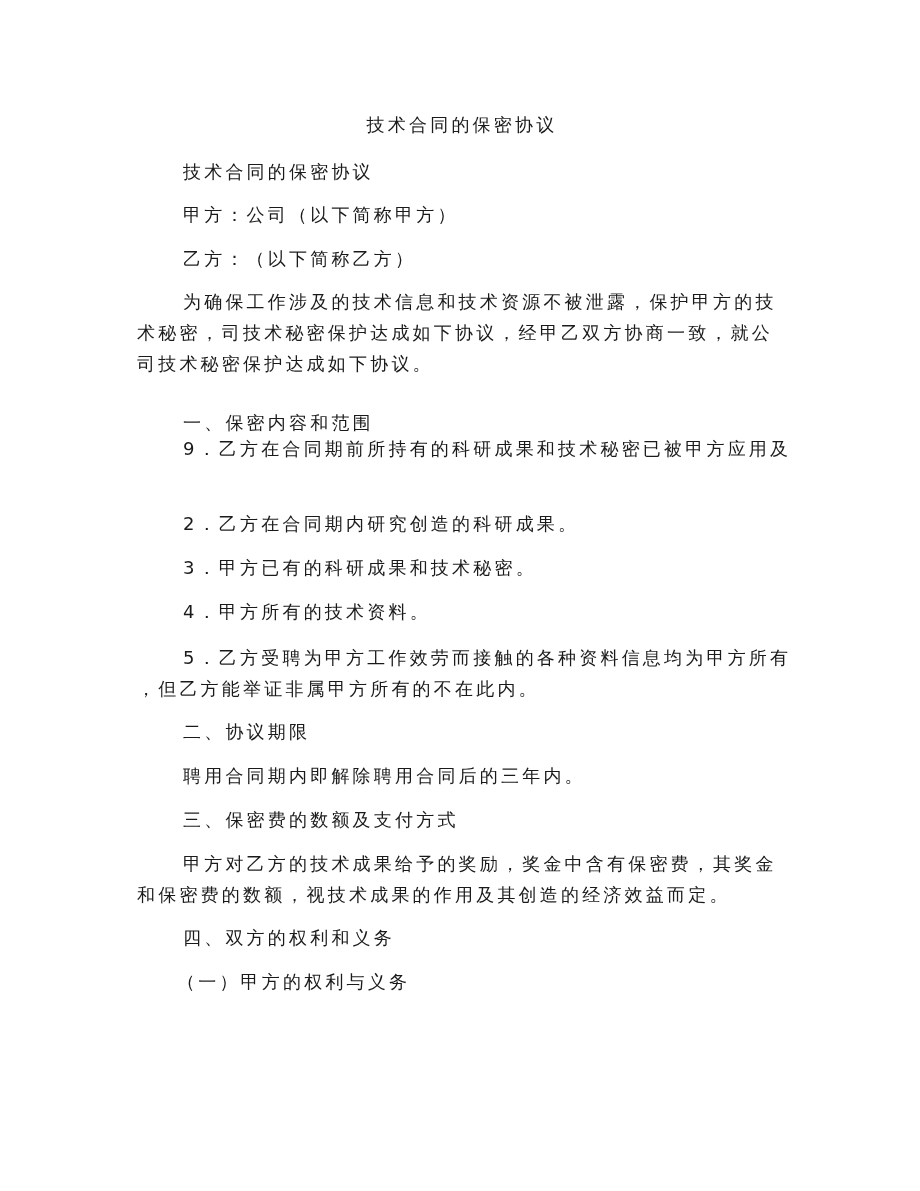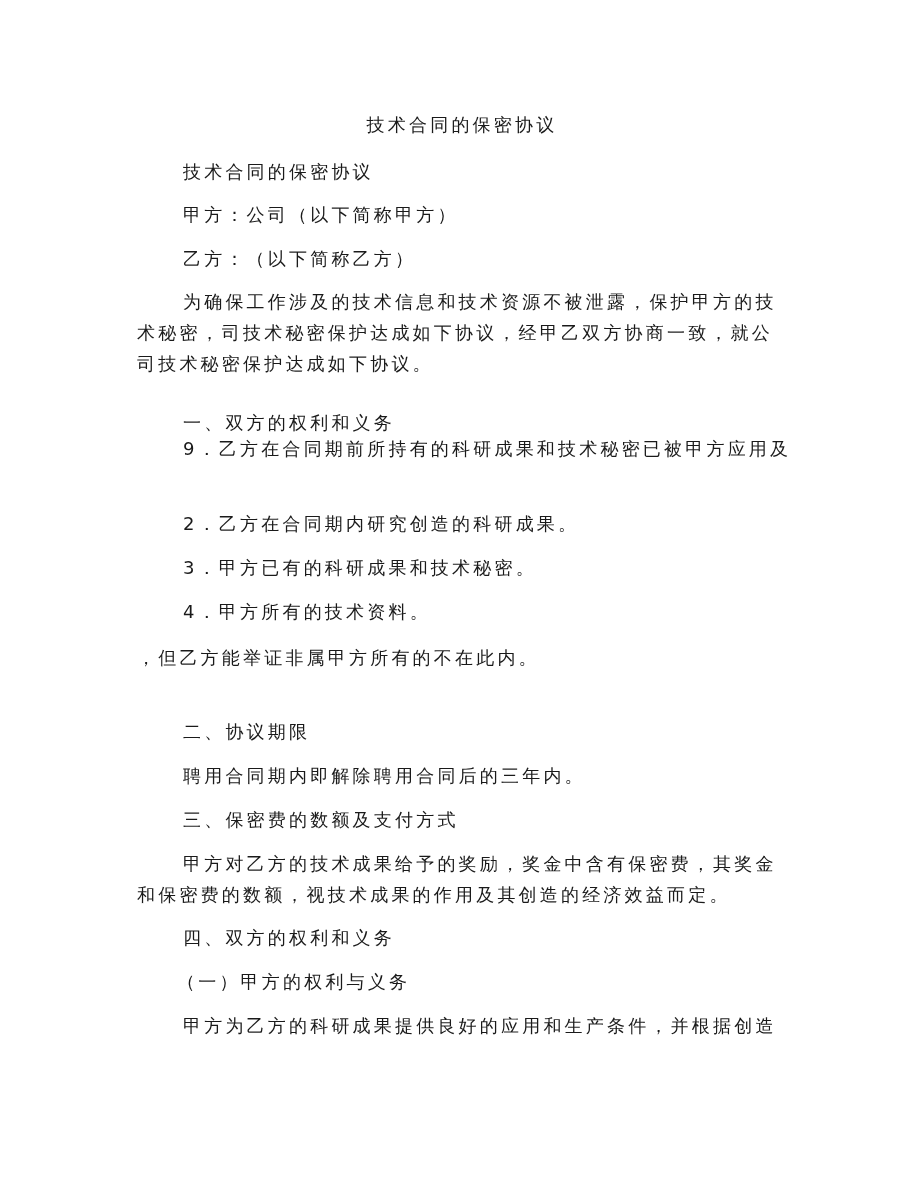--- a/index.html
+++ b/index.html
@@ -30,38 +30,39 @@
       <span class="line">乙方：（以下简称乙方）</span>
     </p>
 
   <p class="p" style="top:286px">
     <span class="line" style="padding-left:46px">为确保工作涉及的技术信息和技术资源不被泄露，保护甲方的技</span>
     <span class="line">术秘密，司技术秘密保护达成如下协议，经甲乙双方协商一致，就公</span>
     <span class="line">司技术秘密保护达成如下协议。</span>
   </p>
 
   <p class="p indent" style="top:407px">
-      <span class="line">一、双方的权利和义务</span>
+      <span class="line">一、保密内容和范围</span>
     </p>
 
   <p class="p" style="top:433px">
     <span class="line" style="padding-left:46px">9．乙方在合同期前所持有的科研成果和技术秘密已被甲方应用及</span>
   </p>
 
   <p class="p indent" style="top:508px">
       <span class="line">2．乙方在合同期内研究创造的科研成果。</span>
     </p>
   <p class="p indent" style="top:552px">
       <span class="line">3．甲方已有的科研成果和技术秘密。</span>
     </p>
   <p class="p indent" style="top:596px">
       <span class="line">4．甲方所有的技术资料。</span>
     </p>
 
   <p class="p" style="top:642px">
+    <span class="line" style="padding-left:46px">5．乙方受聘为甲方工作效劳而接触的各种资料信息均为甲方所有</span>
     <span class="line">，但乙方能举证非属甲方所有的不在此内。</span>
   </p>
 
   <p class="p indent" style="top:716px">
       <span class="line">二、协议期限</span>
     </p>
   <p class="p indent" style="top:760px">
       <span class="line">聘用合同期内即解除聘用合同后的三年内。</span>
     </p>
   <p class="p indent" style="top:804px">
@@ -74,15 +75,14 @@
   </p>
 
   <p class="p indent" style="top:922px">
       <span class="line">四、双方的权利和义务</span>
     </p>
   <p class="p" style="top:966px; padding-left:40px">
       <span class="line">（一）甲方的权利与义务</span>
     </p>
 
   <p class="p" style="top:1010px">
-    <span class="line" style="padding-left:46px">甲方为乙方的科研成果提供良好的应用和生产条件，并根据创造</span>
   </p>
 </div>
 
 </body></html>

